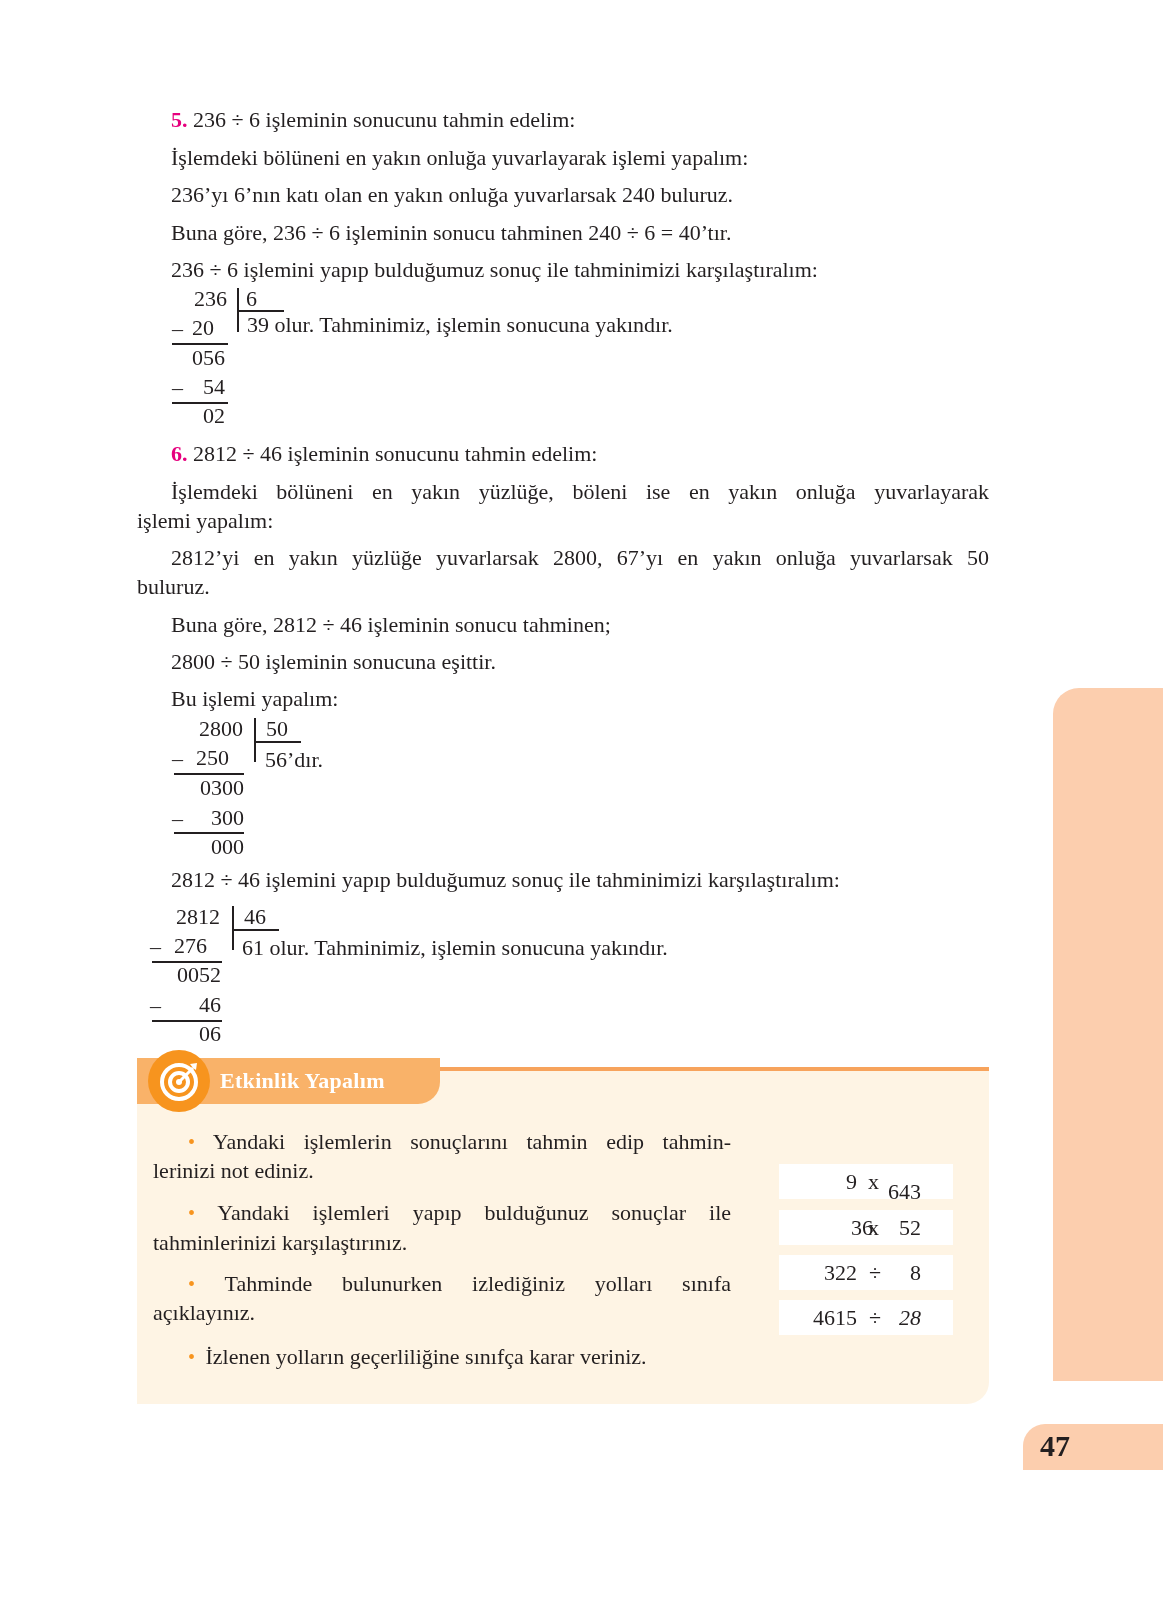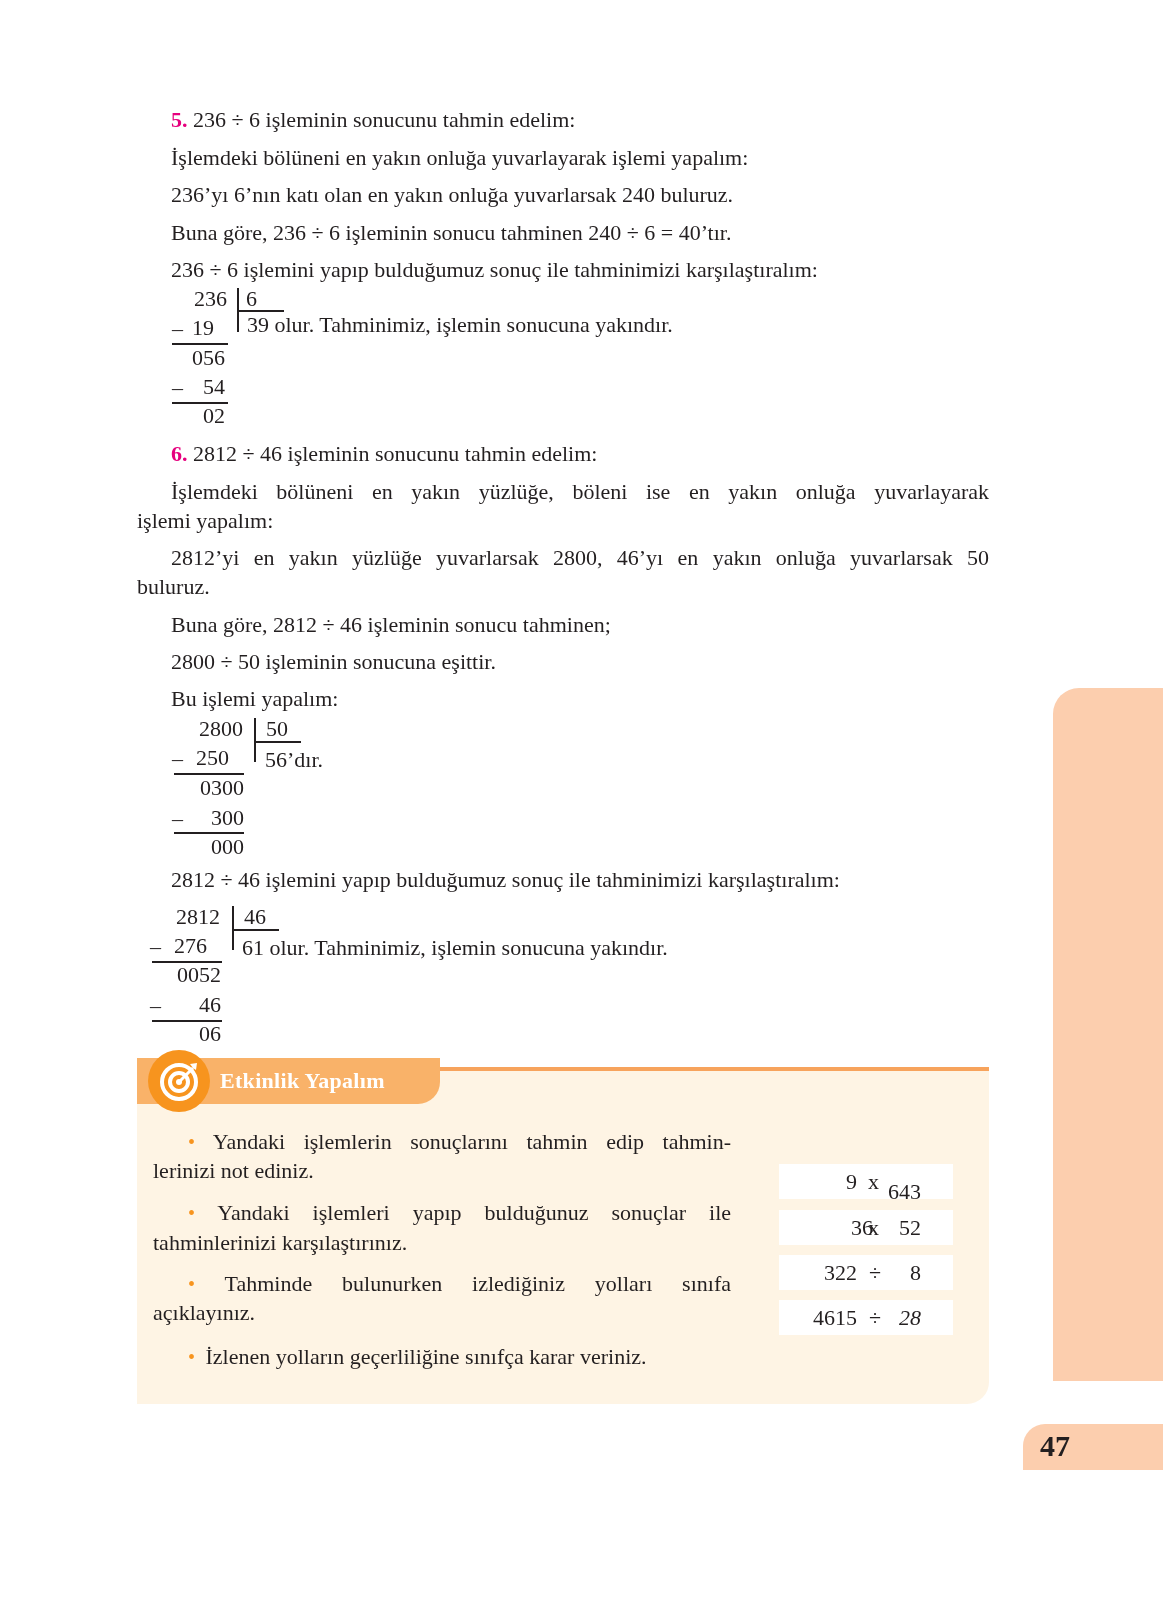--- a/index.html
+++ b/index.html
@@ -39,36 +39,36 @@
 <div class="line" style="left:171px; top:220px;">Buna göre, 236 ÷ 6 işleminin sonucu tahminen 240 ÷ 6 = 40’tır.</div>
 <div class="line" style="left:171px; top:257px;">236 ÷ 6 işlemini yapıp bulduğumuz sonuç ile tahminimizi karşılaştıralım:</div>
 
 <div>
   <div class="d r" style="left:170px; top:286px; width:57px;">236</div>
   <div class="vr" style="left:237px; top:288px; height:44px;"></div>
   <div class="d" style="left:246px; top:286px;">6</div>
   <div class="hr" style="left:238px; top:310px; width:46px;"></div>
   <div class="d" style="left:247px; top:312px;">39 olur. Tahminimiz, işlemin sonucuna yakındır.</div>
   <div class="d" style="left:172px; top:316px;">–</div>
-  <div class="d r" style="left:170px; top:315px; width:44px;">19</div>
+  <div class="d r" style="left:170px; top:315px; width:44px;">20</div>
   <div class="hr" style="left:172px; top:343px; width:56px;"></div>
   <div class="d r" style="left:170px; top:345px; width:55px;">056</div>
   <div class="d" style="left:172px; top:375px;">–</div>
   <div class="d r" style="left:170px; top:374px; width:55px;">54</div>
   <div class="hr" style="left:172px; top:402px; width:56px;"></div>
   <div class="d r" style="left:170px; top:403px; width:55px;">02</div>
 </div>
 
 <div class="line" style="left:171px; top:441px;">
   <span class="num">6.</span>
   <span>2812 ÷ 46 işleminin sonucunu tahmin edelim:</span>
 </div>
 <div class="just" style="left:171px; top:477px; width:818px;">İşlemdeki bölüneni en yakın yüzlüğe, böleni ise en yakın onluğa yuvarlayarak</div>
 <div class="justlast" style="left:137px; top:506px;">işlemi yapalım:</div>
-<div class="just" style="left:171px; top:543px; width:818px;">2812’yi en yakın yüzlüğe yuvarlarsak 2800, 46’yı en yakın onluğa yuvarlarsak 50</div>
+<div class="just" style="left:171px; top:543px; width:818px;">2812’yi en yakın yüzlüğe yuvarlarsak 2800, 67’yı en yakın onluğa yuvarlarsak 50</div>
 <div class="justlast" style="left:137px; top:572px;">buluruz.</div>
 <div class="line" style="left:171px; top:612px;">Buna göre, 2812 ÷ 46 işleminin sonucu tahminen;</div>
 <div class="line" style="left:171px; top:649px;">2800 ÷ 50  işleminin sonucuna eşittir.</div>
 <div class="line" style="left:171px; top:686px;">Bu işlemi yapalım:</div>
 
 <div>
   <div class="d r" style="left:170px; top:716px; width:73px;">2800</div>
   <div class="vr" style="left:254px; top:718px; height:44px;"></div>
   <div class="d" style="left:266px; top:716px;">50</div>
   <div class="hr" style="left:255px; top:741px; width:46px;"></div>

